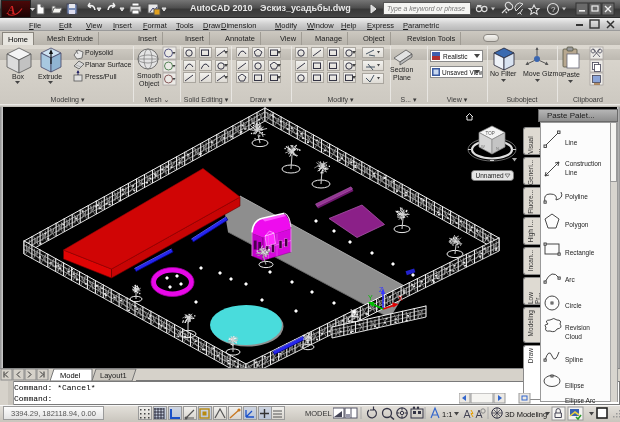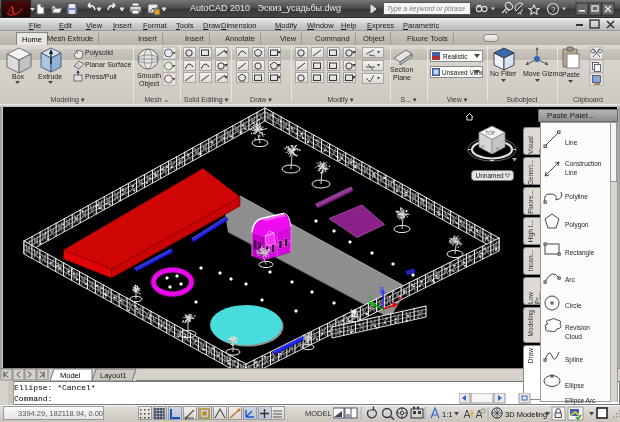--- a/index.html
+++ b/index.html
@@ -1,21 +1,21 @@
 <!DOCTYPE html>
 <html><head><meta charset="utf-8">
 <style>
 *{margin:0;padding:0;box-sizing:border-box}
 html,body{width:620px;height:422px;overflow:hidden;background:#000;font-family:"Liberation Sans",sans-serif}
 #win{position:absolute;left:0;top:0;width:620px;height:422px;background:#d6d2ca;outline:1px solid #000}
 .abs{position:absolute}
 
 #titlebar{left:0;top:0;width:620px;height:18px;background:linear-gradient(#757575,#4f4f4f 45%,#383838 55%,#454545);border-bottom:1px solid #2a2a2a}
 #alogo{left:1px;top:0;width:30px;height:18px;background:linear-gradient(#4a0808,#1c0303);border:1px solid #222}
-#titletext{left:190px;top:3px;font-size:9px;font-weight:normal;color:#e9e9e9;letter-spacing:0}
+#titletext{left:190px;top:3px;font-size:9px;font-weight:bold;color:#e9e9e9;letter-spacing:0}
 #searchbox{left:383px;top:2px;width:88px;height:13px;background:#f4f4f2;border:1px solid #555;font-size:6.8px;font-style:italic;color:#777;padding-left:3px;line-height:12px}
 
 #menubar{left:0;top:18px;width:620px;height:13px;background:linear-gradient(#efefef,#cfcfcf 50%,#b9b9b9);border-bottom:1px solid #9a9a9a}
 .mi{position:absolute;top:20.5px;font-size:7.5px;color:#1a1a1a}
 
 #tabrow{left:0;top:31px;width:620px;height:14px;background:linear-gradient(#cdc9c1,#b7b3ab)}
 .rtab{position:absolute;top:32px;height:13px;font-size:7.5px;color:#222;padding:2px 5px 0 5px;border-right:1px solid #a09c94}
 .rtab.active{background:#e8e6e0;border:1px solid #8a867e;border-bottom:none;color:#000}
 
 #ribbon{left:0;top:45px;width:620px;height:62px;background:linear-gradient(#dcd8d0,#ccc8c0)}
@@ -33,21 +33,21 @@
 .paltab{position:absolute;left:523px;width:17px;background:#dedad2;border:1px solid #8a8a8a;border-right:none;z-index:3;border-radius:3px 0 0 3px}
 .paltab span{position:absolute;left:3px;top:2px;font-size:6.5px;color:#333;writing-mode:vertical-rl;transform:rotate(180deg)}
 
 #mltabs{left:0;top:368px;width:620px;height:13px;background:#d6d2ca;border-top:1px solid #888;z-index:2}
 
 #cmd{left:0;top:381px;width:620px;height:24px;background:#d6d2ca;z-index:2}
 #cmdinner{left:8px;top:381px;width:612px;height:24px;background:#fff;border:1px solid #7a7a7a}
 .cmdline{position:absolute;left:14px;font-size:8px;font-family:"Liberation Mono",monospace;color:#000;z-index:3}
 
 #status{left:0;top:405px;width:620px;height:17px;background:linear-gradient(#e3e0da,#c9c5bd);border-top:1px solid #f8f8f8;z-index:4}
-#coords{left:3px;top:406px;width:101px;height:14px;background:linear-gradient(#fdfdfd,#e3e3e3);border:1px solid #9a9a9a;font-size:7.5px;color:#555;text-align:right;line-height:13px}
+#coords{left:3px;top:406px;width:101px;height:14px;background:linear-gradient(#fdfdfd,#e3e3e3);border:1px solid #9a9a9a;font-size:7.5px;color:#555;text-align:center;line-height:13px}
 .sbtn{position:absolute;top:1px;width:14px;height:14px;border:1px solid #9a9a9a;background:linear-gradient(#f2f1ee,#d8d5cf)}
 .sbtn.on{background:linear-gradient(#cfd6e2,#b9c4d6)}
 </style></head>
 <body>
 <div id="win"></div>
 <svg id="scene" class="abs" width="620" height="422" viewBox="0 0 620 422">
 <defs>
 <clipPath id="cv">
         <rect x="3" y="107" width="614" height="261"></rect>
       </clipPath>
@@ -1479,29 +1479,29 @@
 <div class="mi chrome" style="left:307px"><u>W</u>indow</div>
 <div class="mi chrome" style="left:341px"><u>H</u>elp</div>
 <div class="mi chrome" style="left:367px"><u>E</u>xpress</div>
 <div class="mi chrome" style="left:403px"><u>P</u>arametric</div>
 <svg class="abs chrome" style="left:574px;top:18px" width="46" height="13">
 <rect x="2" y="6" width="7" height="2" fill="#333"></rect>
 <rect x="16" y="2" width="9" height="8" fill="none" stroke="#333" stroke-width="1.4"></rect>
 <path d="M33,3 l7,7 m0,-7 l-7,7" stroke="#333" stroke-width="1.5"></path>
 </svg>
 <div id="tabrow" class="abs chrome"></div>
-<div class="rtab active abs chrome" style="left:16px">Home</div>
+<div class="rtab active abs chrome" style="left:2px">Home</div>
 <div class="rtab abs chrome" style="left:42px">Mesh Extrude</div>
 <div class="rtab abs chrome" style="left:133px">Insert</div>
 <div class="rtab abs chrome" style="left:180px">Insert</div>
 <div class="rtab abs chrome" style="left:220px">Annotate</div>
 <div class="rtab abs chrome" style="left:275px">View</div>
-<div class="rtab abs chrome" style="left:310px">Command</div>
+<div class="rtab abs chrome" style="left:310px">Manage</div>
 <div class="rtab abs chrome" style="left:358px">Object</div>
-<div class="rtab abs chrome" style="left:402px">Fluore Tools</div>
+<div class="rtab abs chrome" style="left:402px">Revision Tools</div>
 <div class="abs chrome" style="left:483px;top:34px;width:16px;height:8px;border:1px solid #8a8680;border-radius:4px;background:linear-gradient(#f5f4f1,#d5d2cb)"></div>
 <div id="ribbon" class="abs chrome"></div>
 <div class="plstrip abs chrome"></div>
 <div class="psep abs chrome" style="left:133px;top:46px"></div>
 <div class="psep abs chrome" style="left:180px;top:46px"></div>
 <div class="psep abs chrome" style="left:231px;top:46px"></div>
 <div class="psep abs chrome" style="left:291px;top:46px"></div>
 <div class="psep abs chrome" style="left:390px;top:46px"></div>
 <div class="psep abs chrome" style="left:427px;top:46px"></div>
 <div class="psep abs chrome" style="left:487px;top:46px"></div>
@@ -1899,21 +1899,21 @@
       <path d="M44,3.5 v6 m-4,-6 l3,3 -3,3" stroke="#333" fill="none"></path>
 <polygon points="50,13 54,1 92,1 92,13" fill="#fff" stroke="#777"></polygon>
 <text x="60" y="10" font-size="7.5" fill="#000" font-family="Liberation Sans">Model</text>
 <polygon points="92,13 96,1 136,1 132,13" fill="#cdc9c1" stroke="#777"></polygon>
 <text x="100" y="10" font-size="7.5" fill="#222" font-family="Liberation Sans">Layout1</text>
 <line x1="136" y1="12.5" x2="240" y2="12.5" stroke="#777"></line>
 </g>
 </svg>
 <div id="cmd" class="abs"></div>
 <div id="cmdinner" class="abs" style="z-index:2"></div>
-<div class="cmdline" style="top:383px">Ellipse:  *Cancel*</div>
+<div class="cmdline" style="top:383px">Command:  *Cancel*</div>
 <div class="cmdline" style="top:394px">Command:</div>
 <div class="abs" style="left:8px;top:381px;width:6px;height:24px;background:#c9c5bd;border-right:1px solid #999;z-index:3"></div>
 <svg class="abs" style="left:459px;top:393px;z-index:3" width="75" height="11">
 <rect x="0" y="0" width="11" height="10" fill="#ece9e4" stroke="#999"></rect>
     <polygon points="7,2 7,8 3,5" fill="#36c"></polygon>
 <rect x="12" y="0" width="22" height="10" fill="#f6f5f2" stroke="#999"></rect>
 <rect x="35" y="0" width="11" height="10" fill="#ece9e4" stroke="#999"></rect>
     <polygon points="39,2 39,8 43,5" fill="#36c"></polygon>
 <rect x="60" y="0" width="11" height="10" fill="#ece9e4" stroke="#999"></rect>
     <rect x="63" y="3" width="5" height="4" fill="none" stroke="#36c"></rect>

